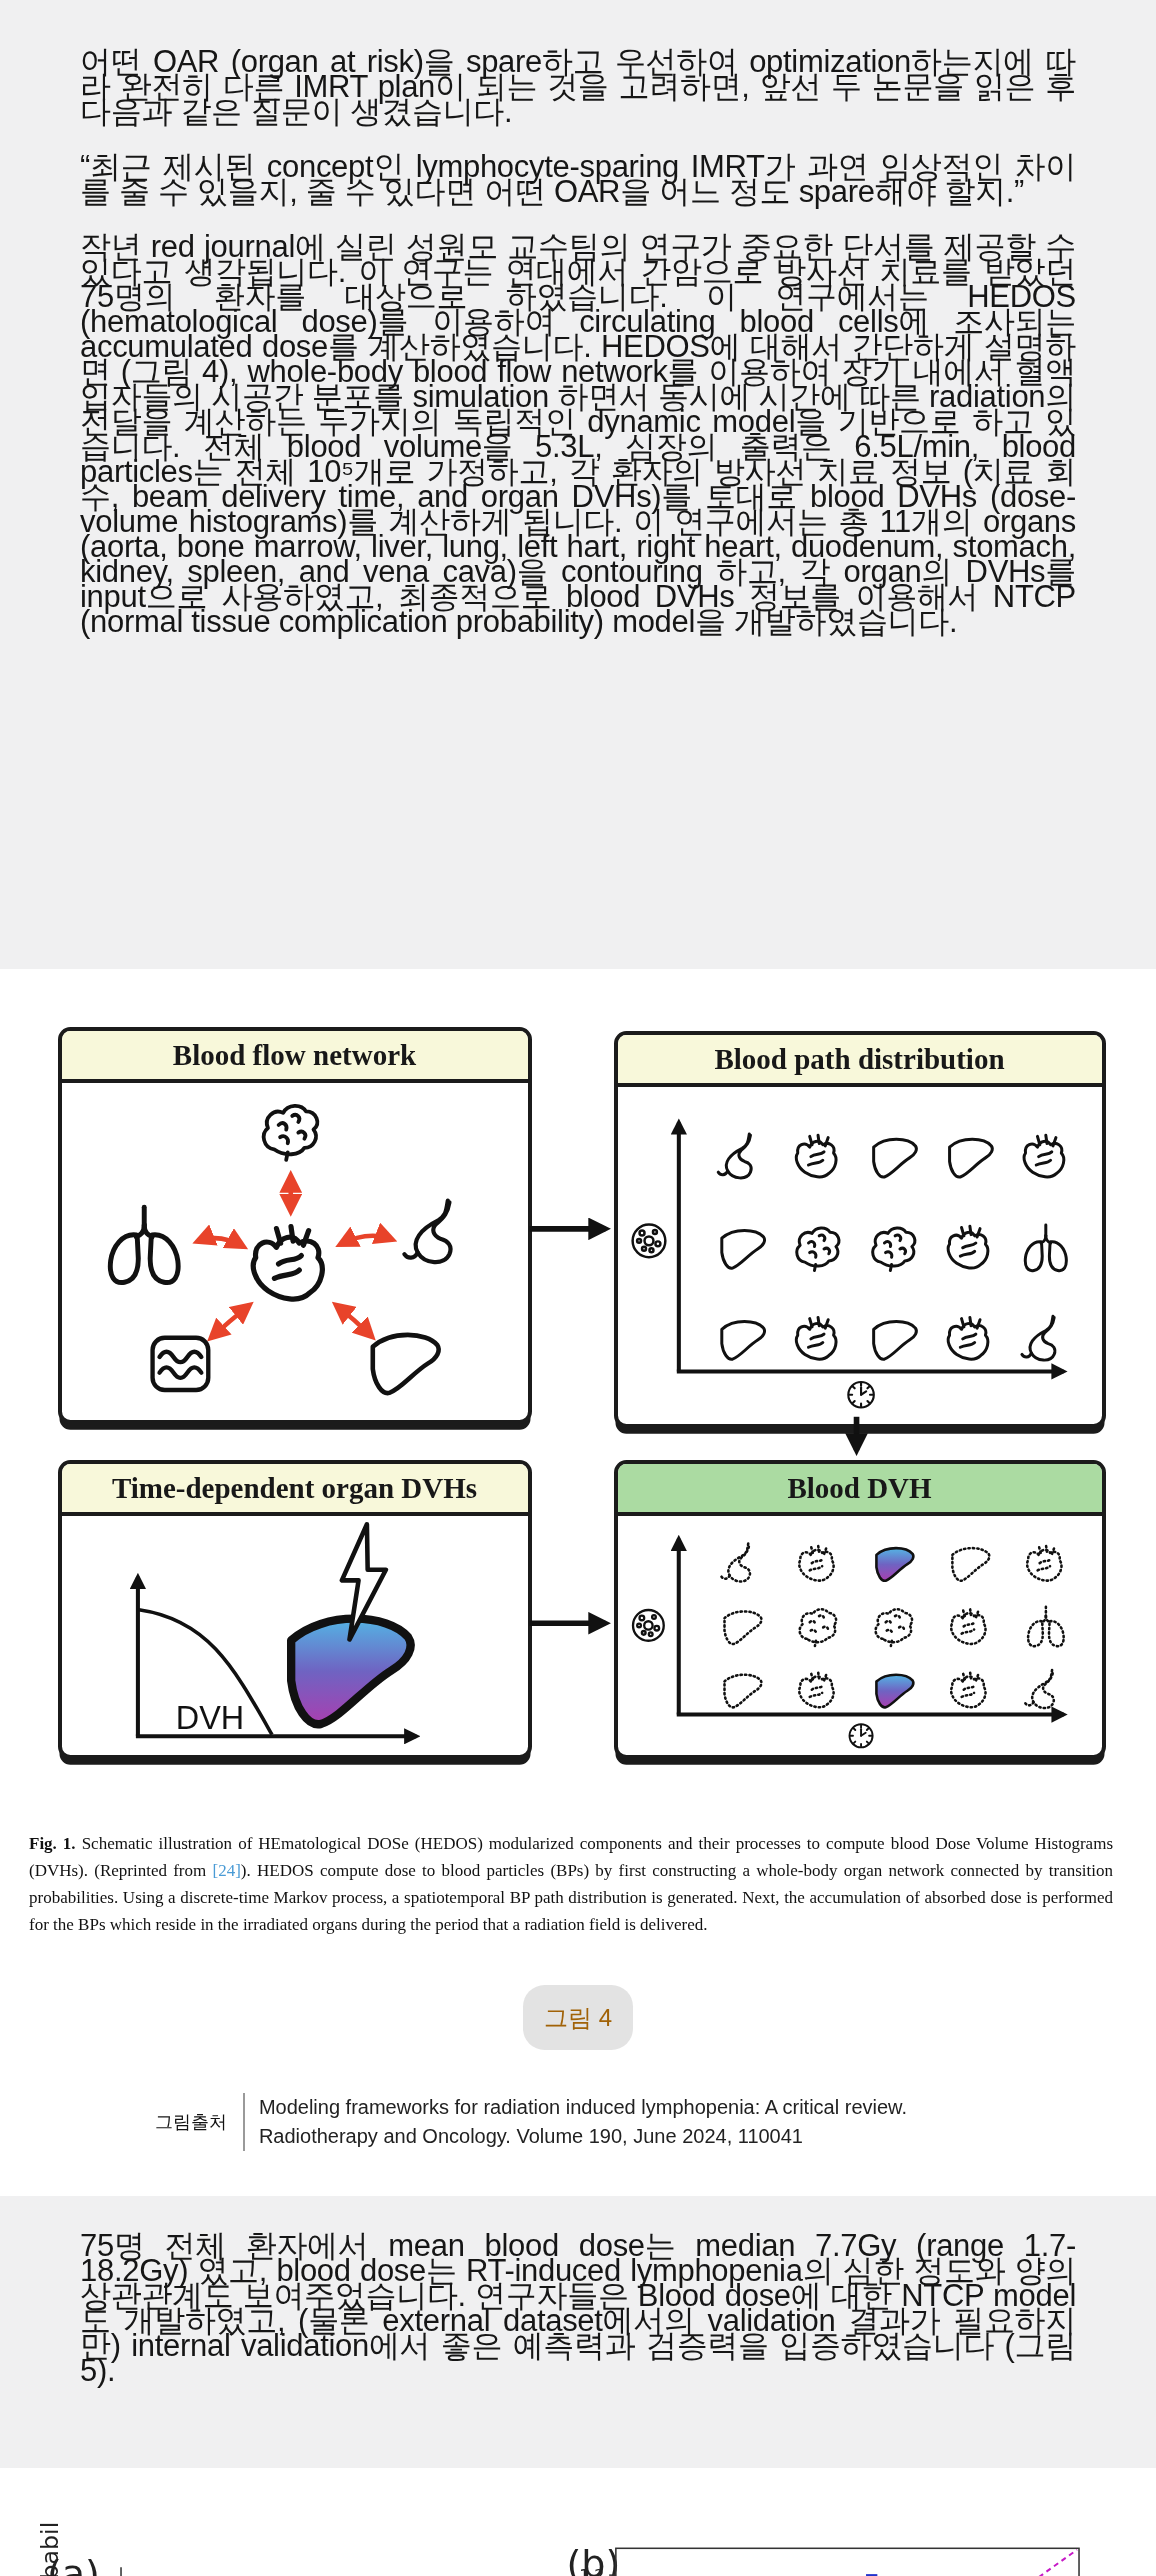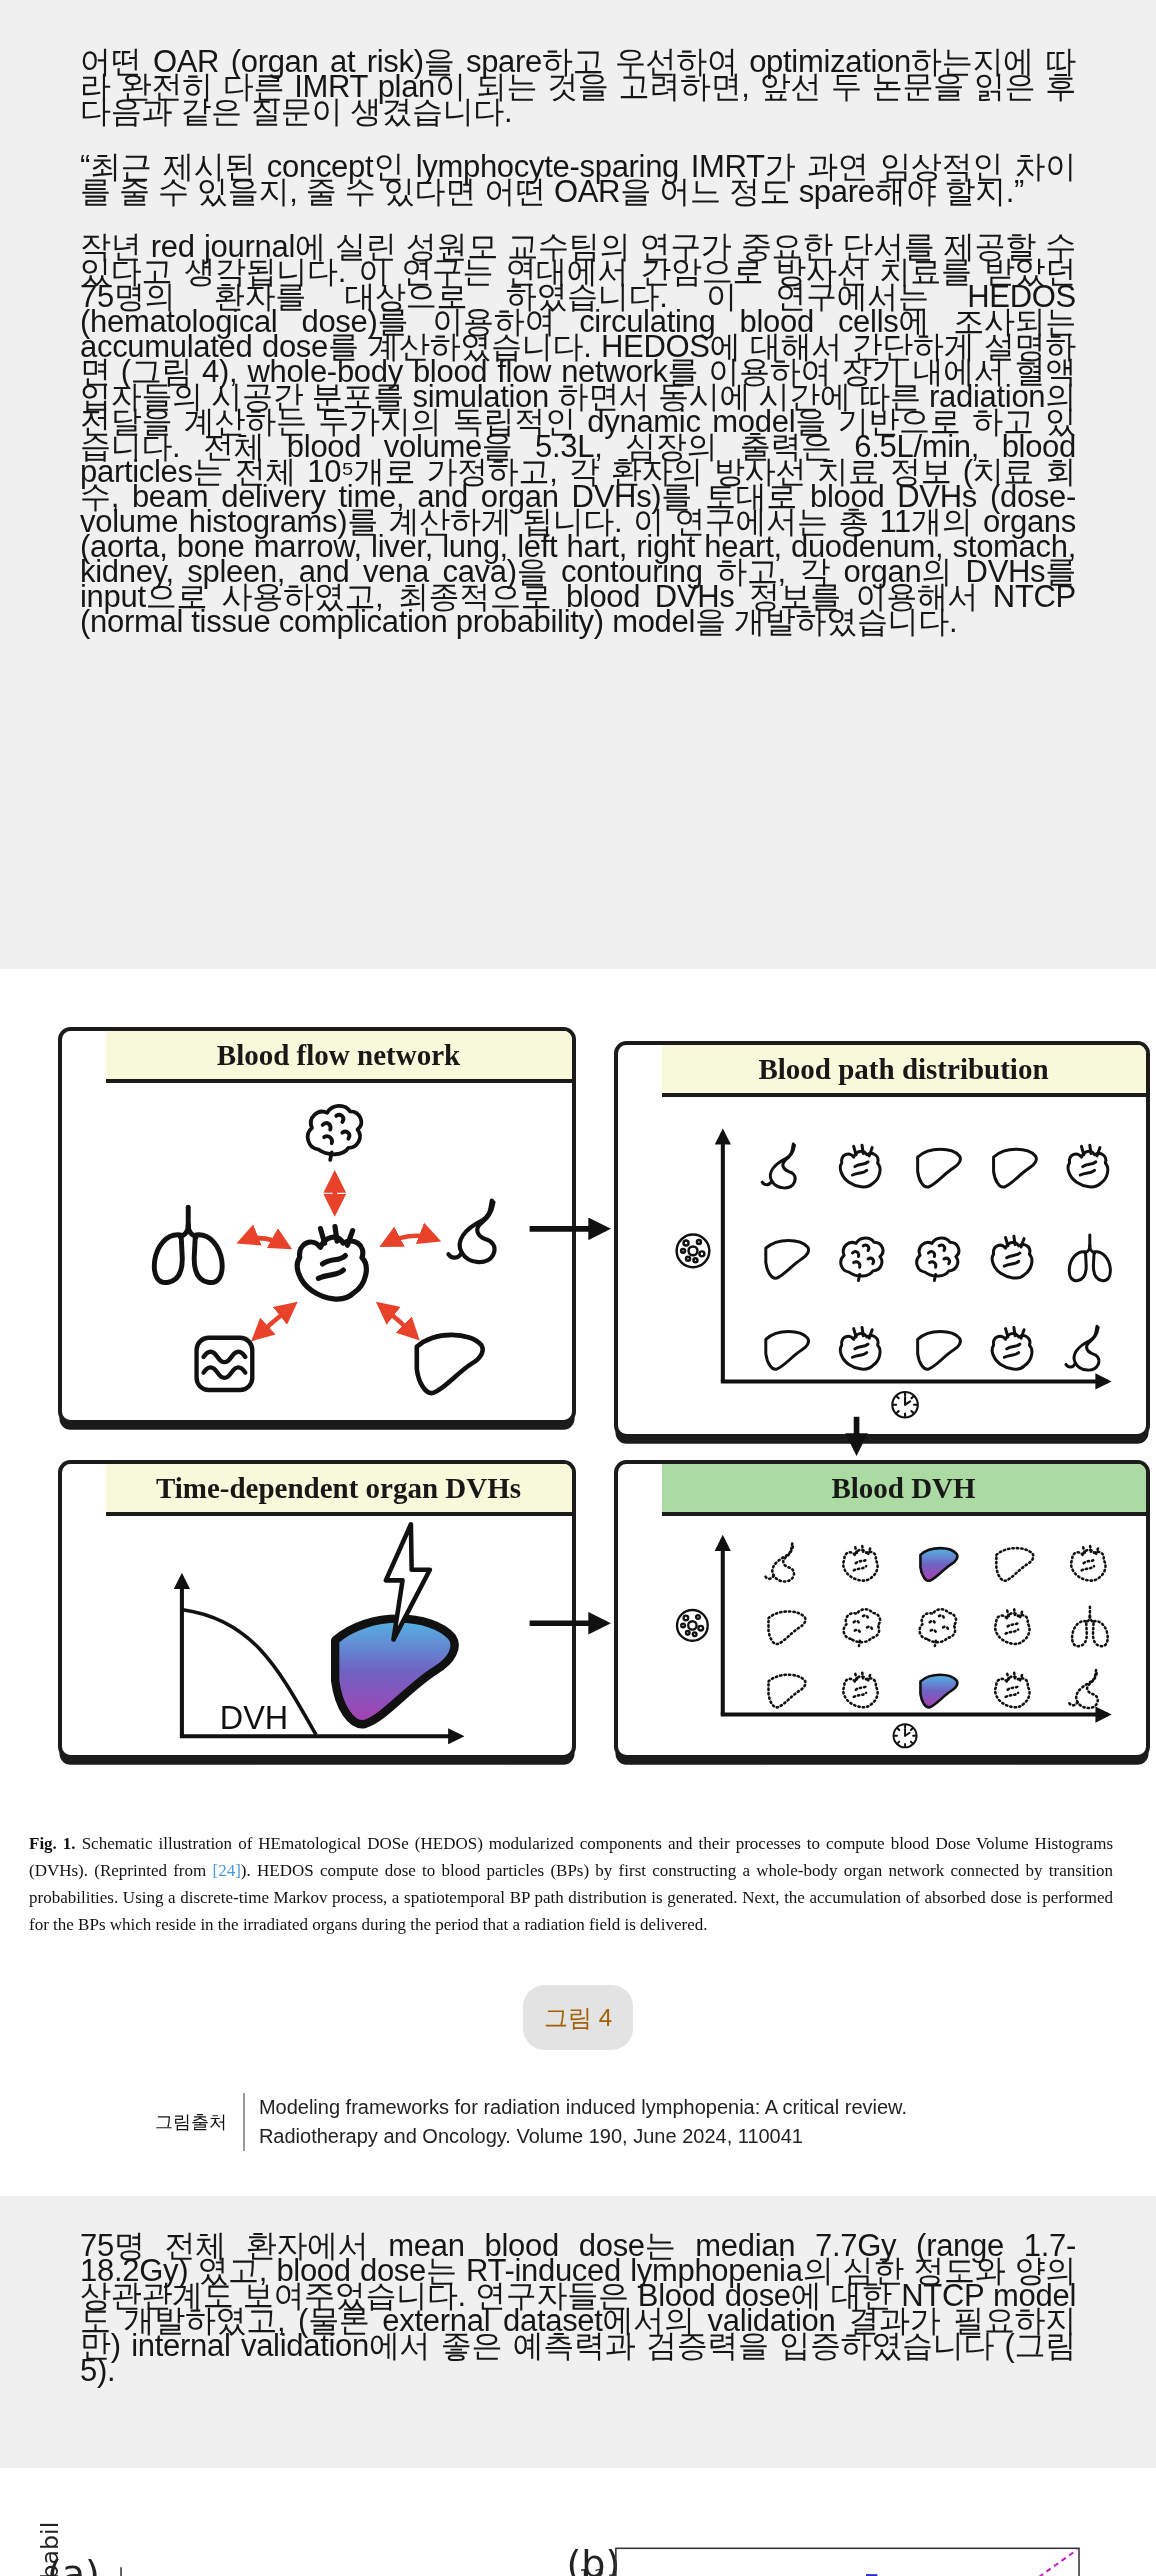--- a/index.html
+++ b/index.html
@@ -7,21 +7,21 @@
   .sec-gray{background:#f0f0f1;}
   .sec-white{background:#ffffff;}
   #section-top{min-height:969px;padding:49px 80px 5.2px 80px;box-sizing:border-box;}
   #section-fig1{min-height:1227px;padding-top:58px;box-sizing:border-box;}
   #section-p4{min-height:272px;padding:37px 80px 5.2px 80px;box-sizing:border-box;}
   #section-fig3{min-height:846px;padding-top:31px;box-sizing:border-box;}
   .para{font-size:31px;line-height:25px;text-align:justify;margin:0 0 30px 0;letter-spacing:-0.3px;}
   
   #fig1{position:relative;width:1041px;height:726px;margin:0 auto;}
   .panel{position:absolute;border:4.1px solid #1b1b1b;border-radius:12.4px;background:#fff;
-         box-shadow:0 7.2px 0 -1.5px #1b1b1b;overflow:hidden;padding-left:44px;}
+         box-shadow:0 7.2px 0 -1.5px #1b1b1b;overflow:hidden;}
   .panel-header{border-bottom:4.1px solid #1b1b1b;text-align:center;
          font-family:"Liberation Serif",serif;font-weight:bold;font-size:29px;color:#181818;
          padding:8.2px 0 7.2px 0;}
   .hdr-yellow{background:#f8f8da;}
   .hdr-green{background:#abdba2;}
   .panel svg{display:block;}
   
   .fig-caption{margin:77px 43px 0 29px;font-family:"Liberation Serif",serif;font-size:17px;
          line-height:27px;text-align:justify;color:#111;}
   
@@ -153,21 +153,21 @@
         </g>
         <use href="#icon-brain" x="377" y="22" width="150" height="150"></use>
         <use href="#icon-lungs" x="65" y="225" width="195" height="195"></use>
         <use href="#icon-stomach" x="660" y="215" width="165" height="165"></use>
         <use href="#icon-heart" x="350" y="258" width="205" height="205"></use>
         <use href="#icon-intestine" x="148" y="468" width="172" height="172"></use>
         <use href="#icon-liver" x="585" y="462" width="182" height="182"></use>
       </svg>
     </div>
 
-    <div class="panel" style="left:556px;top:14px;width:484px;height:389px;">
+    <div class="panel" style="left:556px;top:4px;width:484px;height:389px;">
       <div class="panel-header hdr-yellow">Blood path distribution</div>
       <svg id="svg-path-grid" viewBox="0 0 940 650" width="476" height="329">
         <g stroke="#111" stroke-width="8" fill="none">
           <path d="M120 562 L120 70" marker-end="url(#arrowBlk)"></path>
           <path d="M116 562 L880 562" marker-end="url(#arrowBlk)"></path>
         </g>
         <use href="#icon-bloodcell" x="12" y="255" width="98" height="98"></use>
         <use href="#icon-clock" x="438" y="566" width="84" height="84"></use>
         <g id="grid-path">
             <use href="#icon-stomach" x="186" y="81" width="118" height="118"></use>

